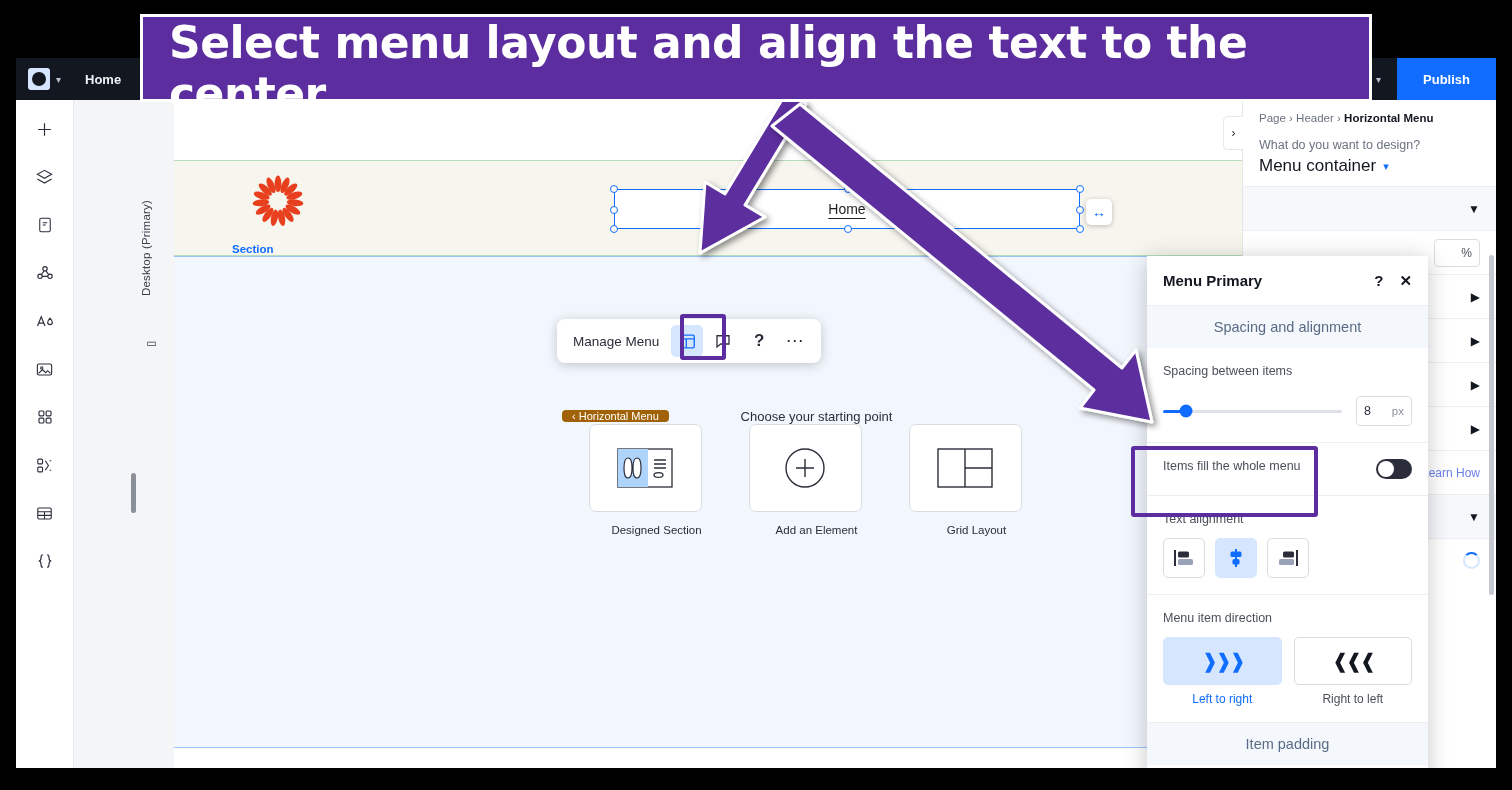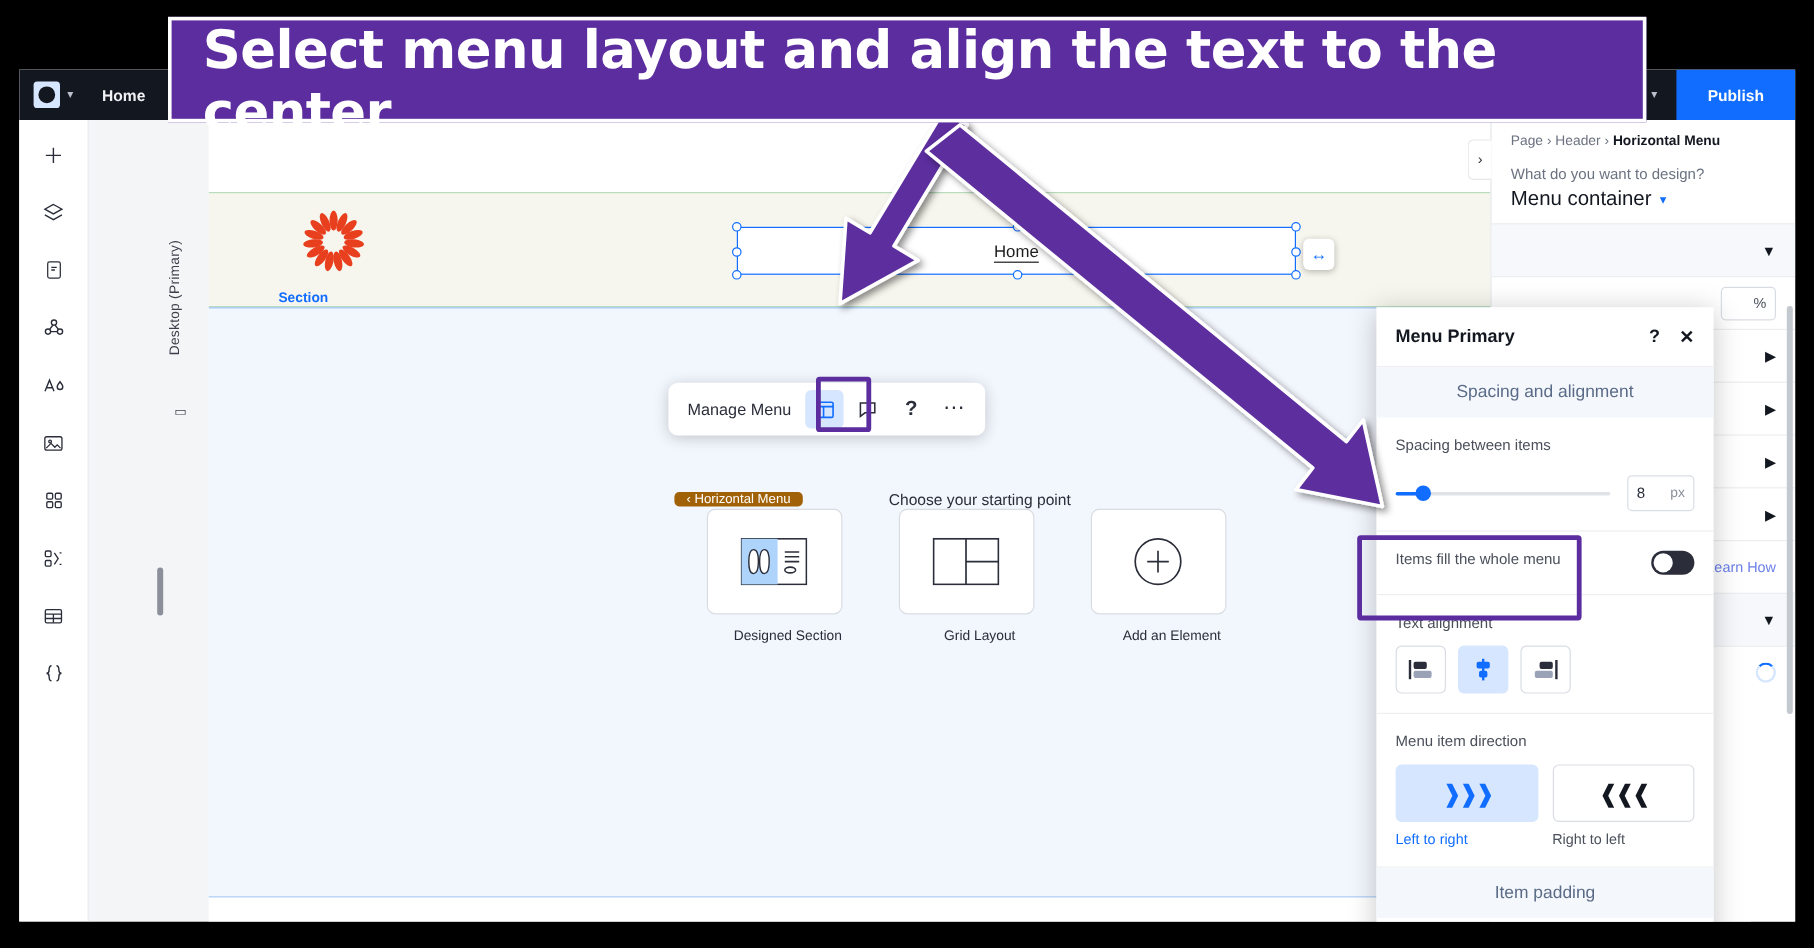--- a/index.html
+++ b/index.html
@@ -243,21 +243,21 @@
   }
   .align-btn.sel { background: #d6e6fe; border-color: #d6e6fe; }
   .dir-row { display: flex; gap: 12px; margin-top: 12px; }
   .dir-btn-wrap { flex: 1; }
   .dir-btn {
     height: 48px; border: 1px solid #d9dde3; border-radius: 5px; background: #fff;
     display: flex; align-items: center; justify-content: center; cursor: pointer;
     color: #131720; font-size: 20px; letter-spacing: -3px;
   }
   .dir-btn.sel { background: #d6e6fe; border-color: #d6e6fe; color: #116dff; }
-  .dir-cap { font-size: 12px; margin-top: 7px; color: #4a4f5a; }
+  .dir-cap { text-align: center; font-size: 12px; margin-top: 7px; color: #4a4f5a; }
   .dir-cap.sel { color: #116dff; }
   .hl-box {
     position: absolute; left: 1131px; top: 446px; width: 187px; height: 71px;
     border: 4px solid #5b2d9e; border-radius: 3px; pointer-events: none;
   }
   .hl-tb {
     position: absolute; left: 664px; top: 256px; width: 46px; height: 46px;
     border: 4px solid #5b2d9e; border-radius: 3px; pointer-events: none;
   }
 
@@ -423,35 +423,35 @@
                     <rect x="1" y="1" width="30" height="38" fill="#aed4fb"></rect>
                     <path d="M11 10c-3 0-4 4-4 10s1 10 4 10 4-4 4-10-1-10-4-10Zm9 0c-3 0-4 4-4 10s1 10 4 10 4-4 4-10-1-10-4-10Z" fill="#fff" stroke="#2b2e3a" stroke-width="1.2"></path>
                     <path d="M37 12h12M37 16h12M37 20h12" stroke="#2b2e3a" stroke-width="1.3"></path>
                     <ellipse cx="41.5" cy="27" rx="4.5" ry="2.4" fill="none" stroke="#2b2e3a" stroke-width="1.3"></ellipse>
                   </svg>
                 </div>
                 <div class="card-label">Designed Section</div>
               </div>
               <div class="card-wrap">
                 <div class="card">
+                  <svg width="42" height="42" viewBox="0 0 42 42" fill="none" stroke="#2b2e3a" stroke-width="1.4">
+                    <circle cx="21" cy="21" r="19"></circle>
+                      <path d="M21 12v18M12 21h18"></path>
+                  </svg>
+                </div>
+                <div class="card-label">Add an Element</div>
+              </div>
+              <div class="card-wrap">
+                <div class="card">
                   <svg width="56" height="40" viewBox="0 0 56 40" fill="none" stroke="#2b2e3a" stroke-width="1.4">
                     <rect x="1" y="1" width="54" height="38"></rect>
                       <path d="M28 1v38M28 20h27"></path>
                   </svg>
                 </div>
                 <div class="card-label">Grid Layout</div>
-              </div>
-              <div class="card-wrap">
-                <div class="card">
-                  <svg width="42" height="42" viewBox="0 0 42 42" fill="none" stroke="#2b2e3a" stroke-width="1.4">
-                    <circle cx="21" cy="21" r="19"></circle>
-                      <path d="M21 12v18M12 21h18"></path>
-                  </svg>
-                </div>
-                <div class="card-label">Add an Element</div>
               </div>
             </div>
           </div>
         </div>
 
         <div class="footer-strip">
           
         </div>
       </div>
 

